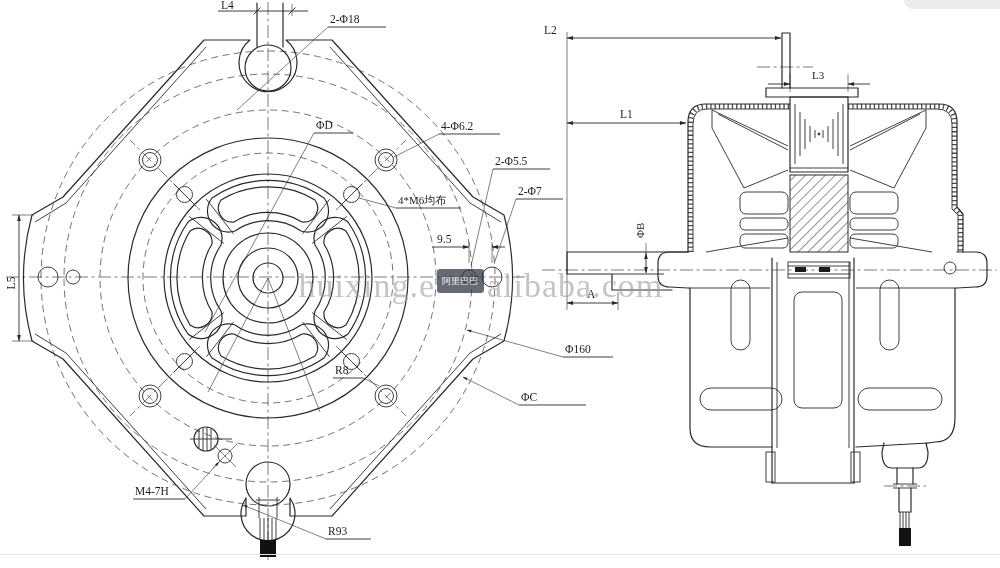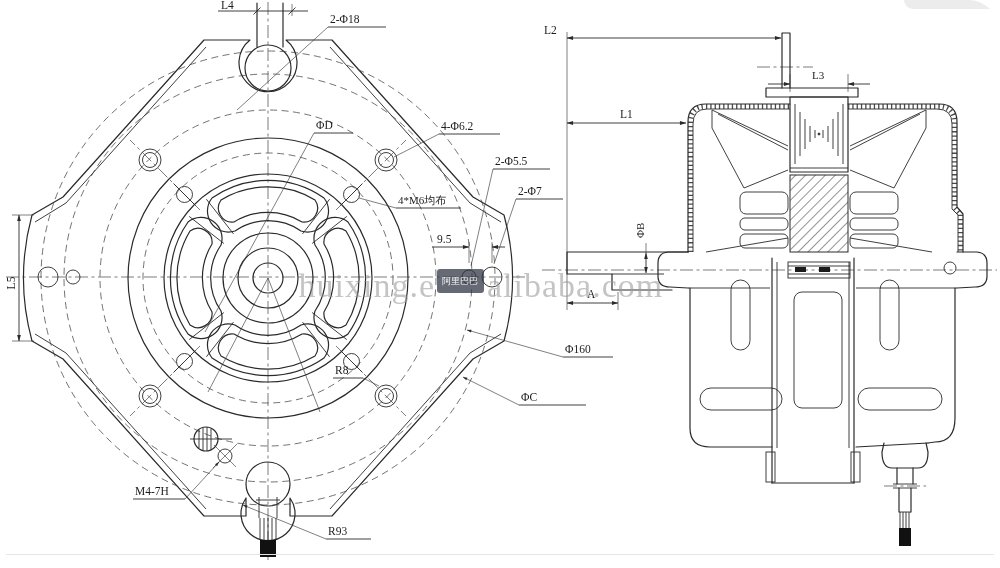--- a/index.html
+++ b/index.html
@@ -1,17 +1,17 @@
 <!DOCTYPE html>
 <html><head>
 <meta charset="utf-8">
 <style>
   html,body{margin:0;padding:0;background:#ffffff;}
   #stage{position:relative;width:1000px;height:568px;background:#ffffff;overflow:hidden;
-         font-family:"Liberation Serif", serif;border-radius:32px;}
+         font-family:"Liberation Serif", serif;}
   svg{position:absolute;left:0;top:0;}
   .ln{stroke:#2a2a2a;stroke-width:1.2;fill:none;stroke-linecap:round;stroke-linejoin:round;}
   .md{stroke:#2a2a2a;stroke-width:0.9;fill:none;}
   .thin{stroke:#3a3a3a;stroke-width:0.65;fill:none;}
   .cl{stroke:#444;stroke-width:0.7;fill:none;stroke-dasharray:13 3.5 3 3.5;}
   .dash{stroke:#444;stroke-width:0.75;fill:none;stroke-dasharray:7 4.5;}
   .hatchband{stroke:#4a4a4a;stroke-width:5;fill:none;stroke-dasharray:1.3 3;}
   .dimtxt{font-family:"Liberation Serif",serif;font-size:11.5px;fill:#1c1c1c;}
   .dimtxt2{font-family:"Liberation Serif",serif;font-size:11px;fill:#1c1c1c;}
   .wm{font-family:"Liberation Serif",serif;font-size:34px;fill:#9a9a9a;opacity:0.58;letter-spacing:1px;}

